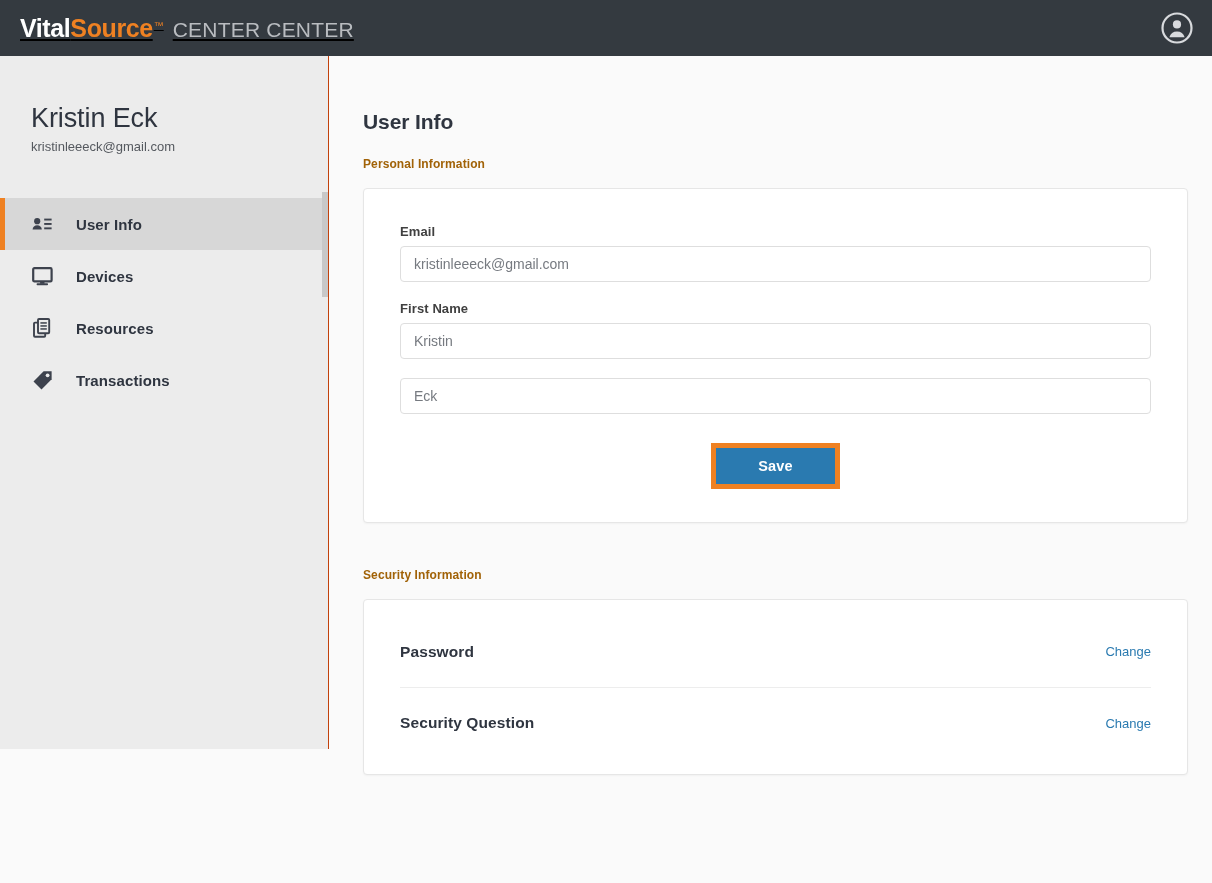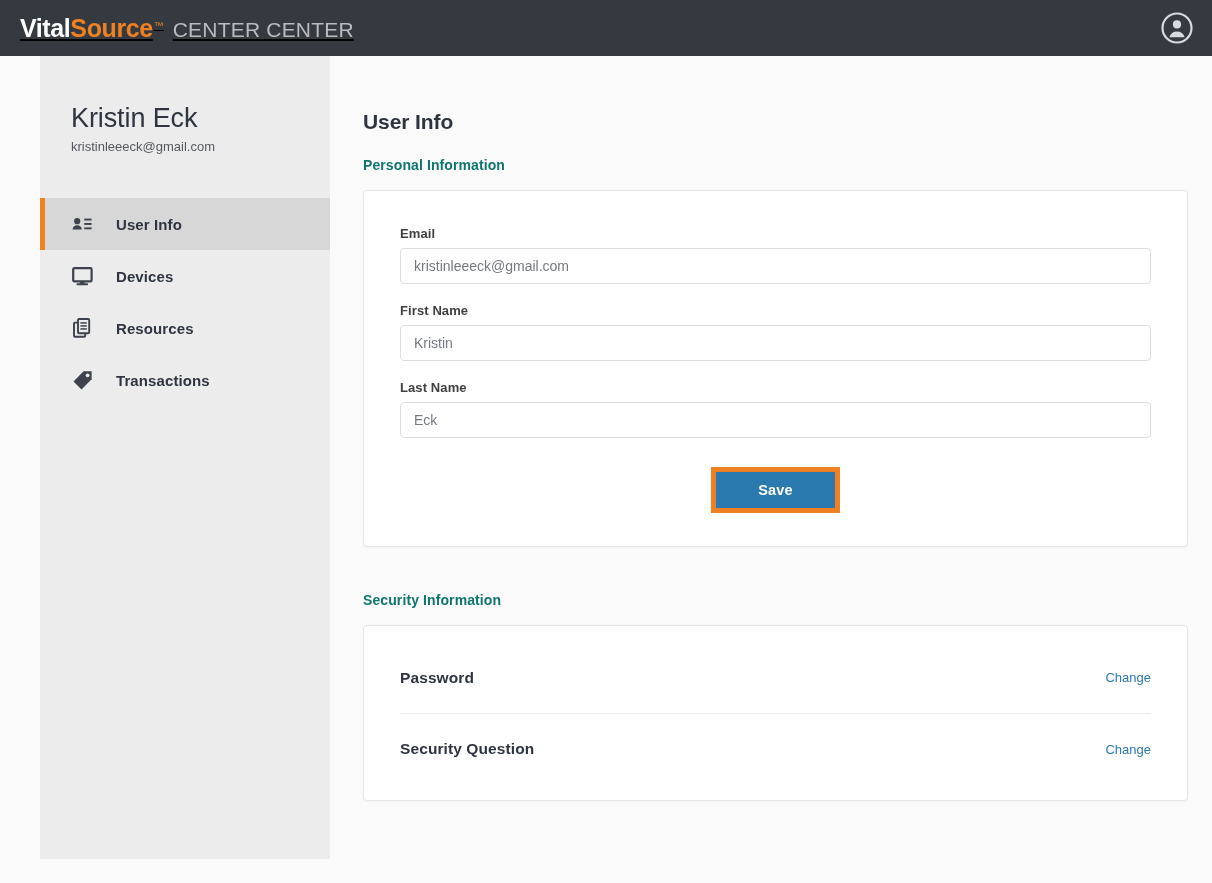--- a/index.html
+++ b/index.html
@@ -59,24 +59,23 @@
     right: 18px;
     top: 11px;
     width: 34px; height: 34px;
   }
 
   
   .sidebar {
     position: absolute;
     top: 56px; left: 0;
     width: 329px;
-    height: 803px;
+    height: 693px;
     background: #ececec;
     border-right: 1px solid #c2410c;
-    margin-left: 40px;
   }
   .user-block { padding: 47px 0 0 31px; }
   .user-name {
     font-size: 27px;
     color: #2f3540;
     font-weight: 400;
     letter-spacing: -0.1px;
   }
   .user-email {
     font-size: 13px;
@@ -135,22 +134,22 @@
     padding: 54px 24px 0 33px;
     overflow: hidden;
   }
   .page-title {
     font-size: 21px;
     color: #2f3540;
     font-weight: bold;
     letter-spacing: -0.1px;
   }
   .section-title {
-    font-size: 14px;
-    color: #0f766e;
+    font-size: 12px;
+    color: #a16207;
     font-weight: bold;
     margin-top: 23px;
     letter-spacing: 0.1px;
   }
   .card {
     background: #ffffff;
     border: 1px solid #e6e6e6;
     border-radius: 4px;
     margin-top: 17px;
     box-shadow: 0 1px 2px rgba(0,0,0,0.04);
@@ -316,21 +315,20 @@
       <div class="field-label">Email</div>
       <input class="field-input" type="text" value="kristinleeeck@gmail.com" style="">
     </div>
 
     <div class="field">
       <div class="field-label">First Name</div>
       <input class="field-input" type="text" value="Kristin" style="">
     </div>
 
     <div class="field">
-      <div class="field-label">Last Name</div>
       <input class="field-input" type="text" value="Eck" style="">
     </div>
 
     <div class="save-row">
       <span class="save-wrap">
         <button class="save-btn">Save</button>
       </span>
     </div>
 
   </div>

